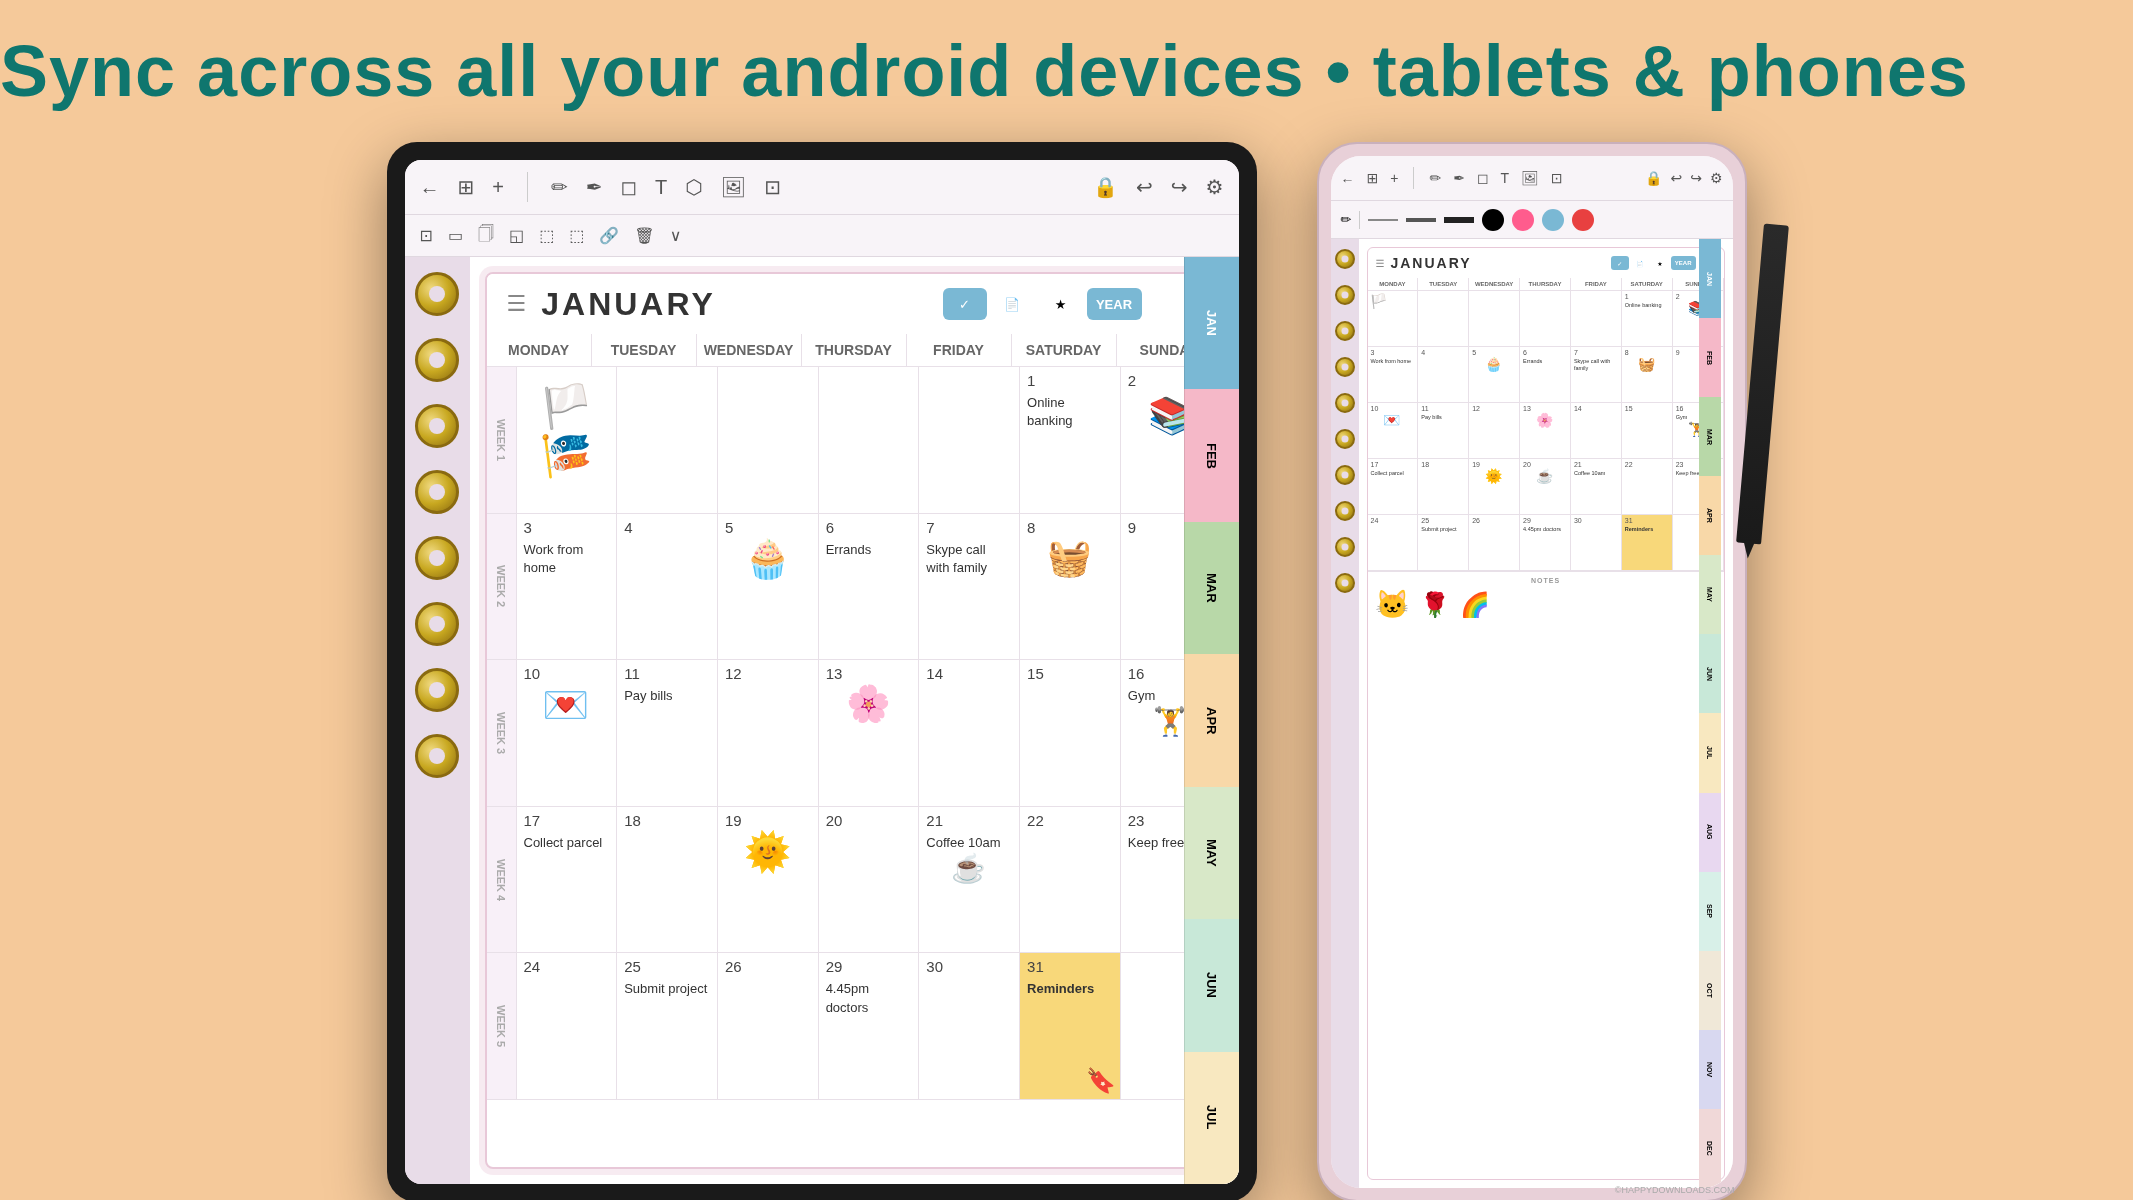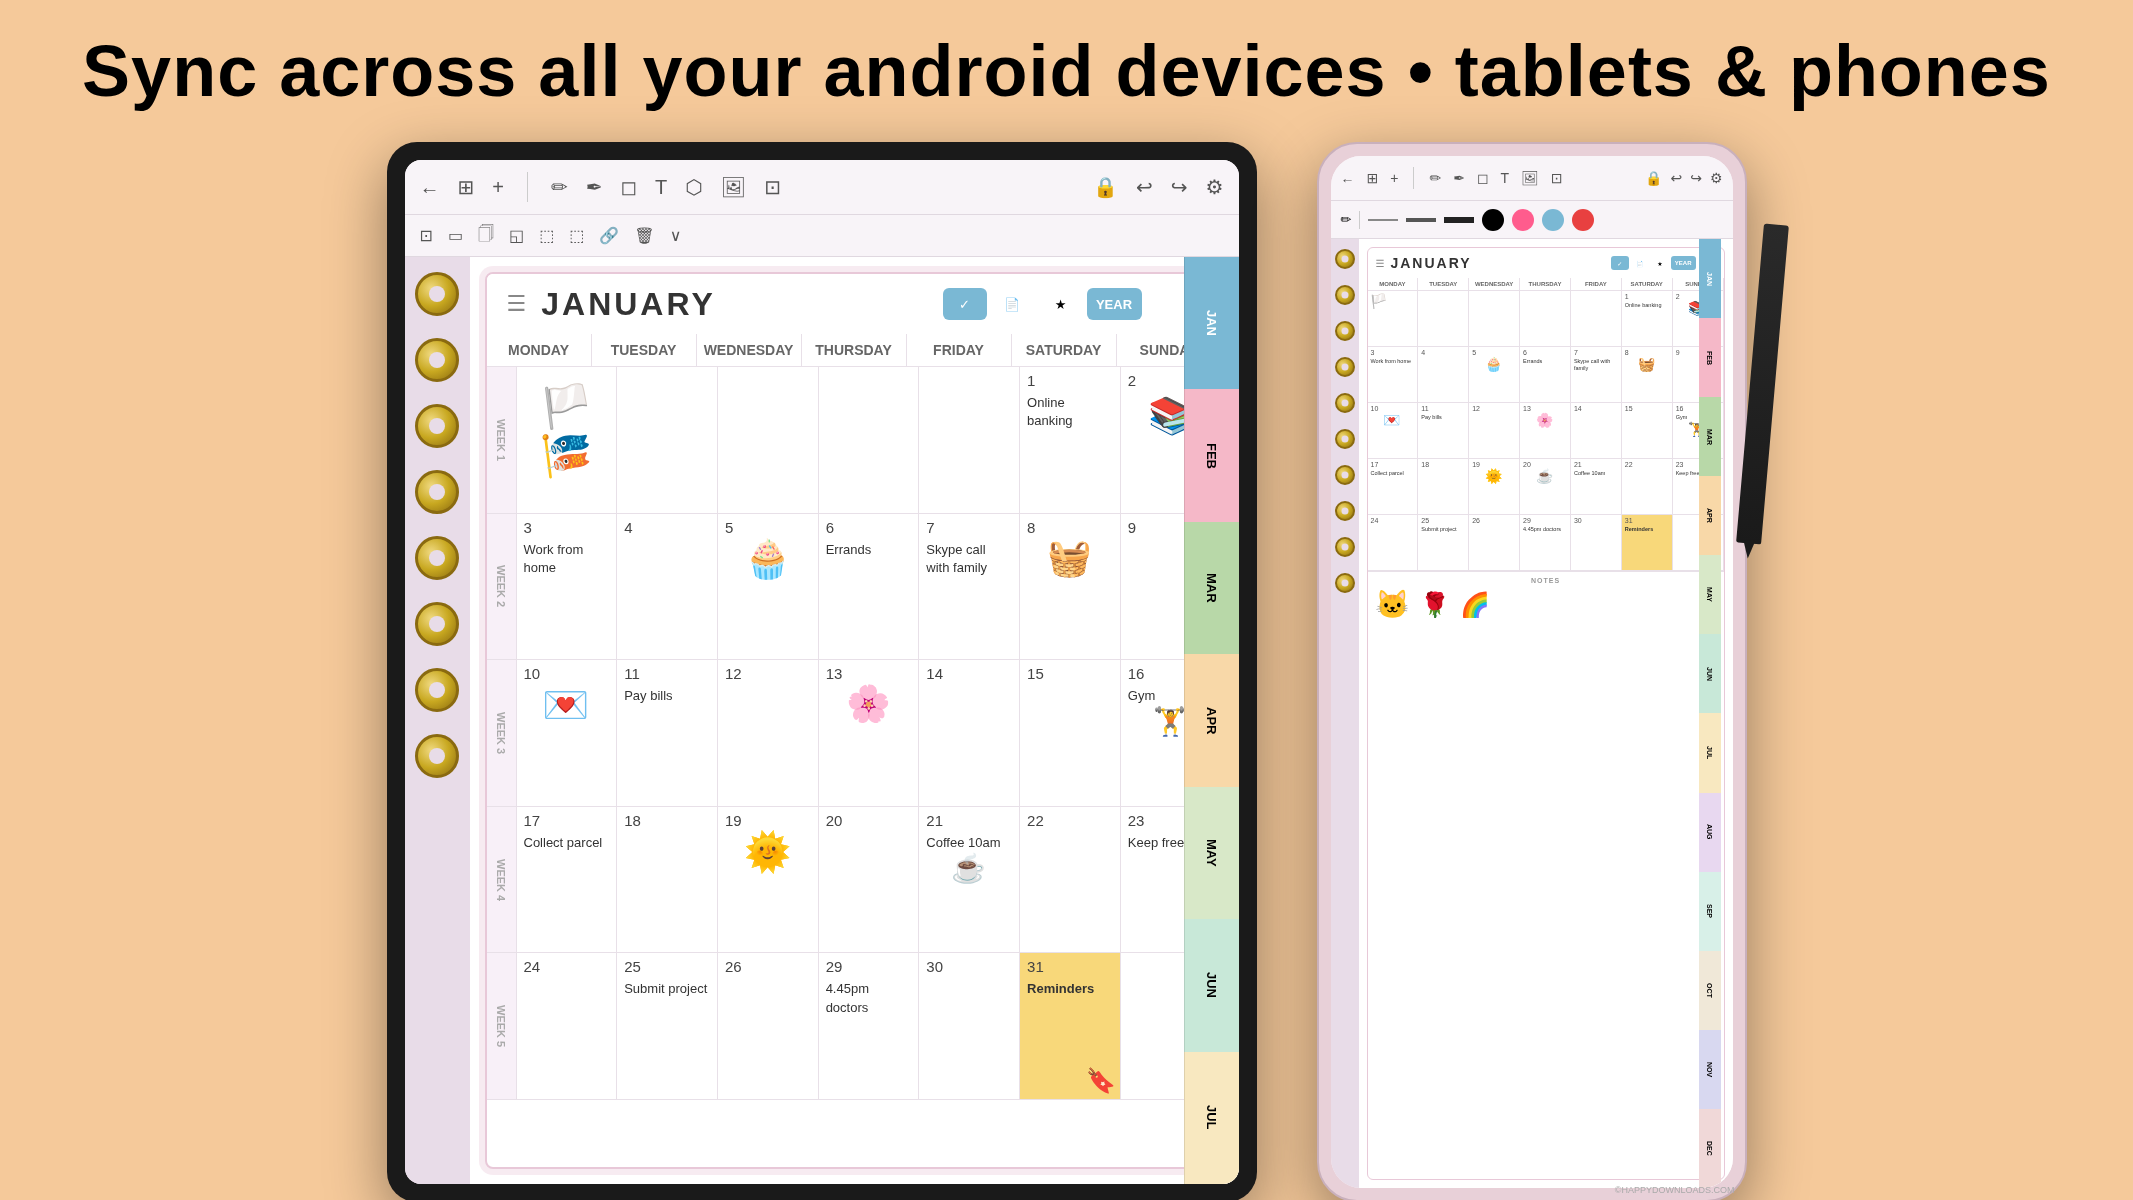--- a/index.html
+++ b/index.html
@@ -6,24 +6,23 @@
     body {
       width: 2133px;
       height: 1200px;
       background-color: #f5c99a;
       font-family: 'Arial', sans-serif;
       overflow: hidden;
       position: relative;
     }
 
     .headline {
-      text-align: center;
       font-size: 72px;
       font-weight: 900;
-      color: #000000;
+      color: #0f766e;
       padding: 30px 0 20px 0;
       letter-spacing: 1px;
     }
 
     .devices-container {
       display: flex;
       justify-content: center;
       align-items: flex-start;
       gap: 60px;
       padding: 0 60px;

